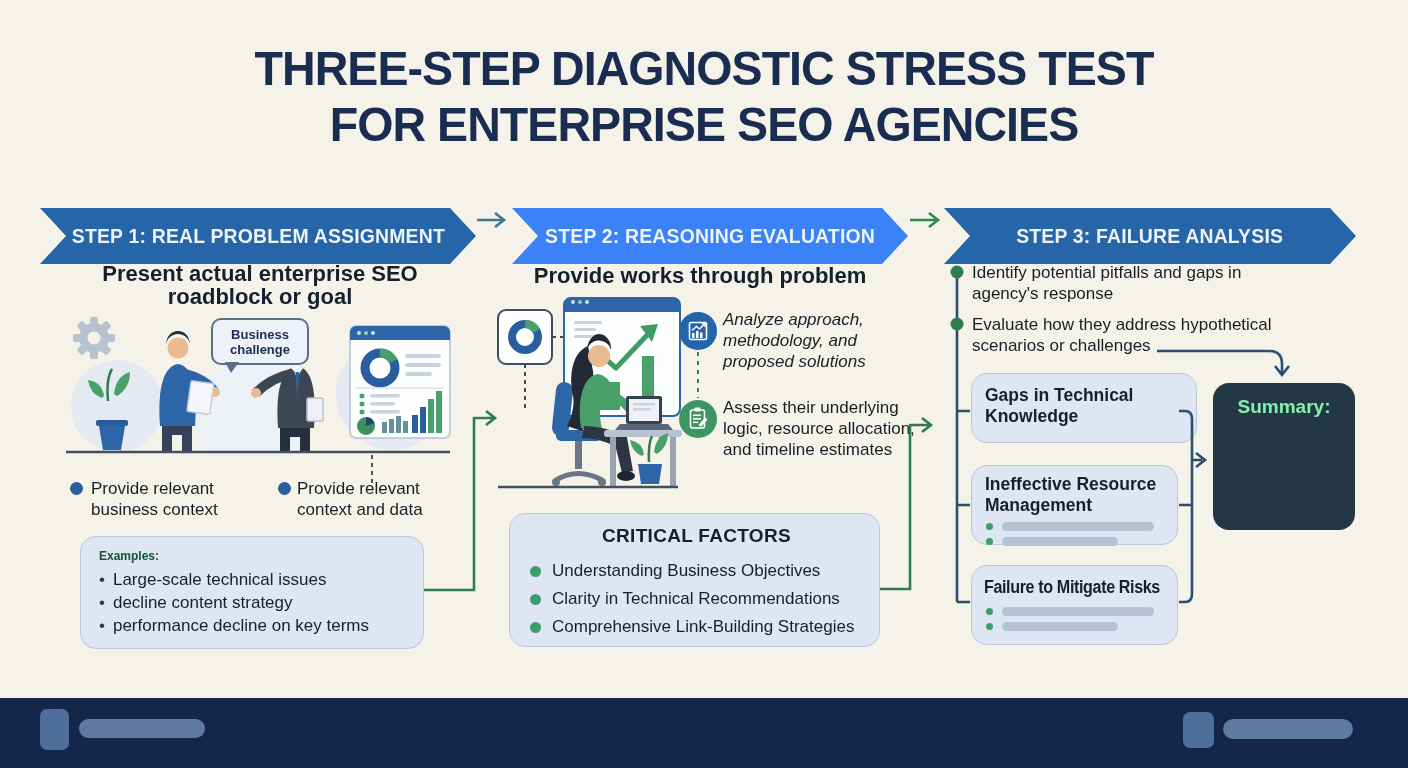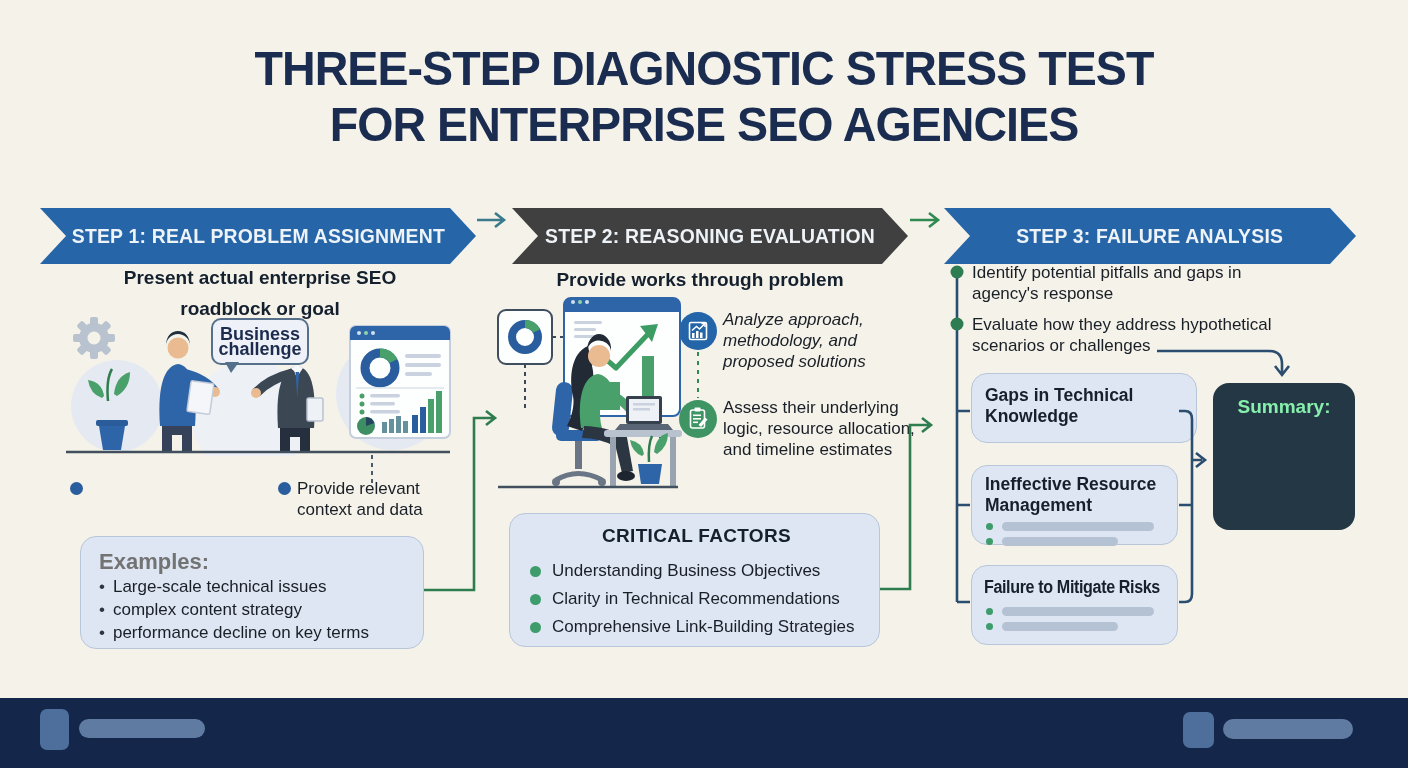--- a/index.html
+++ b/index.html
@@ -10,33 +10,33 @@
   
   .title-wrap { position:absolute; top:40px; left:0; width:1408px; text-align:center;
     color:#1a2c50; font-weight:700; letter-spacing:-1px; transform:scaleX(0.95); }
   .title-line { font-size:49px; line-height:56px; }
 
   
   .banner { position:absolute; top:208px; height:56px; display:flex; align-items:center; justify-content:center;
     clip-path: polygon(0 0, calc(100% - 26px) 0, 100% 50%, calc(100% - 26px) 100%, 0 100%, 26px 50%); }
   .banner span { color:#eef3f8; font-size:20px; font-weight:700; letter-spacing:.2px; transform:scaleX(0.97); white-space:nowrap; }
   .banner.b1 { left:40px;  width:436px; background:#2565a8; }
-  .banner.b2 { left:512px; width:396px; background:#404040; }
+  .banner.b2 { left:512px; width:396px; background:#3b82f6; }
   .banner.b3 { left:944px; width:412px; background:#2565a8; }
 
   
-  .col-heading { position:absolute; text-align:center; font-size:19px; font-weight:700; color:#14202e; line-height:31px; }
+  .col-heading { position:absolute; text-align:center; font-size:22px; font-weight:700; color:#14202e; line-height:23px; }
   .body-text { font-size:17px; color:#191f27; line-height:21px; }
   .dot { position:absolute; border-radius:50%; }
   .dot.blue { width:13px; height:13px; background:#2a5d9e; }
 
   
   .light-box { position:absolute; background:#dde6f2; border:1.5px solid #b9c6da; border-radius:16px; }
 
-  .ex-title { font-size:22px; font-weight:700; color:#737373; }
+  .ex-title { font-size:12px; font-weight:700; color:#14532d; margin-bottom:5px; }
   .ex-item { display:flex; gap:8px; font-size:17px; color:#191f27; line-height:23px; }
   .ex-item .glyph { color:#2b3644; }
 
   .cf-title { text-align:center; font-size:19px; font-weight:700; color:#14202e; letter-spacing:.3px; margin-bottom:10px; }
   .cf-item { display:flex; align-items:center; gap:11px; font-size:17px; color:#191f27; line-height:28px; }
   .cf-dot { width:11px; height:11px; border-radius:50%; background:#3d9c6b; flex:0 0 auto; }
 
   
   .icon-circle { position:absolute; width:38px; height:38px; border-radius:50%; }
 
@@ -48,21 +48,21 @@
   .bar-row .bar { height:9px; border-radius:4.5px; background:#b4c2d4; }
 
   .summary-box { position:absolute; left:1213px; top:383px; width:142px; height:147px; background:#233744;
     border-radius:16px; color:#e6ebef; text-align:center; padding-top:13px; }
   .summary-title { font-size:19px; font-weight:700; color:#86efac; margin-bottom:5px; }
   .summary-text { font-size:17px; line-height:22px; margin:0 auto; width:126px; color:#dfe5ea; }
 
   
   .speech-bubble { position:absolute; left:211px; top:318px; width:98px; height:47px; background:#eef2f8;
     border:2px solid #56708c; border-radius:10px; display:flex; align-items:center; justify-content:center;
-    text-align:center; font-size:18px; font-weight:700; color:#1d2c4e; line-height:15px; z-index:4; }
+    text-align:center; font-size:13px; font-weight:700; color:#1d2c4e; line-height:15px; z-index:4; }
   .speech-bubble:after { content:""; position:absolute; left:12px; bottom:-10px; width:0; height:0;
     border-left:6px solid transparent; border-right:8px solid transparent; border-top:11px solid #56708c; }
 
   
   .overlay { position:absolute; left:0; top:0; pointer-events:none; z-index:3; }
   .illus { position:absolute; z-index:2; }
 
   
   .footer { position:absolute; left:0; top:698px; width:1408px; height:70px; background:#14264a; }
   .f-sq { position:absolute; background:#4e6f9b; border-radius:7px; }
@@ -185,32 +185,33 @@
         <rect x="70" y="81" width="6" height="26" fill="#2a5d9e"></rect>
       <rect x="78" y="73" width="6" height="34" fill="#4aa06a"></rect>
         <rect x="86" y="65" width="6" height="42" fill="#4aa06a"></rect>
     </g>
     <line x1="4" y1="146" x2="388" y2="146" stroke="#414f5e" stroke-width="2.5"></line>
   </svg>
 
   <div class="speech-bubble">Business challenge</div>
 
   <span class="dot blue" style="left:70px; top:482px;"></span>
+  <div class="body-text" style="position:absolute; left:91px; top:478px; width:152px;">Provide relevant business context</div>
   <span class="dot blue" style="left:278px; top:482px;"></span>
   <div class="body-text" style="position:absolute; left:297px; top:478px; width:152px;">Provide relevant context and data</div>
 
   <div class="light-box" style="left:80px; top:536px; width:344px; height:113px; padding:12px 18px;">
     <div class="ex-title">Examples:</div>
     <div class="ex-item">
         <span class="glyph">•</span>
         <span>Large-scale technical issues</span>
       </div>
     <div class="ex-item">
         <span class="glyph">•</span>
-        <span>complex content strategy</span>
+        <span>decline content strategy</span>
       </div>
     <div class="ex-item">
         <span class="glyph">•</span>
         <span>performance decline on key terms</span>
       </div>
   </div>
 
   <div class="col-heading" style="left:510px; top:264px; width:380px;">Provide works through problem</div>
 
   <svg class="illus" style="left:492px; top:294px;" width="192" height="198" viewBox="0 0 192 198">

